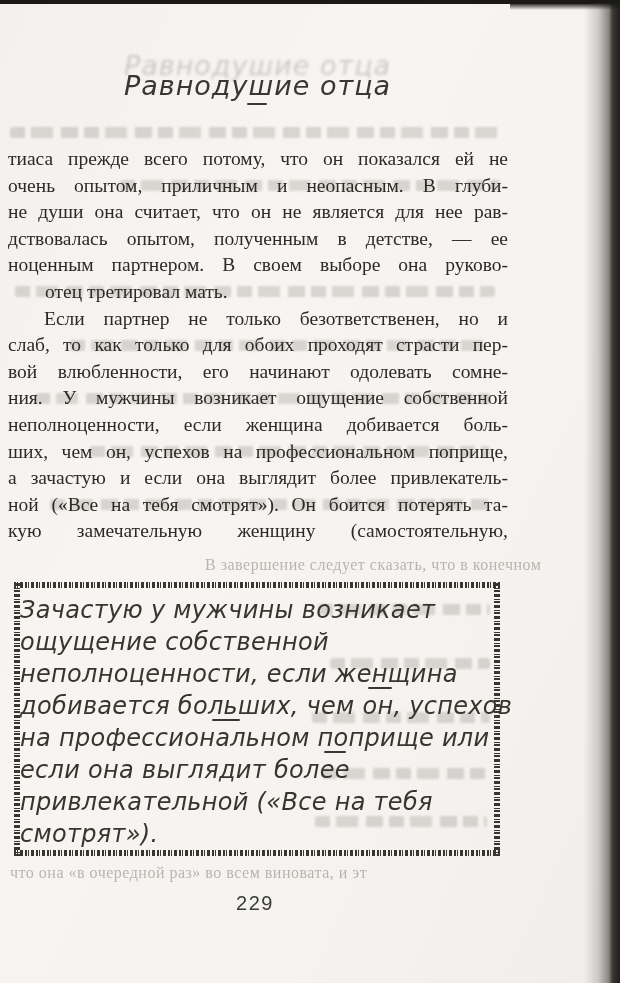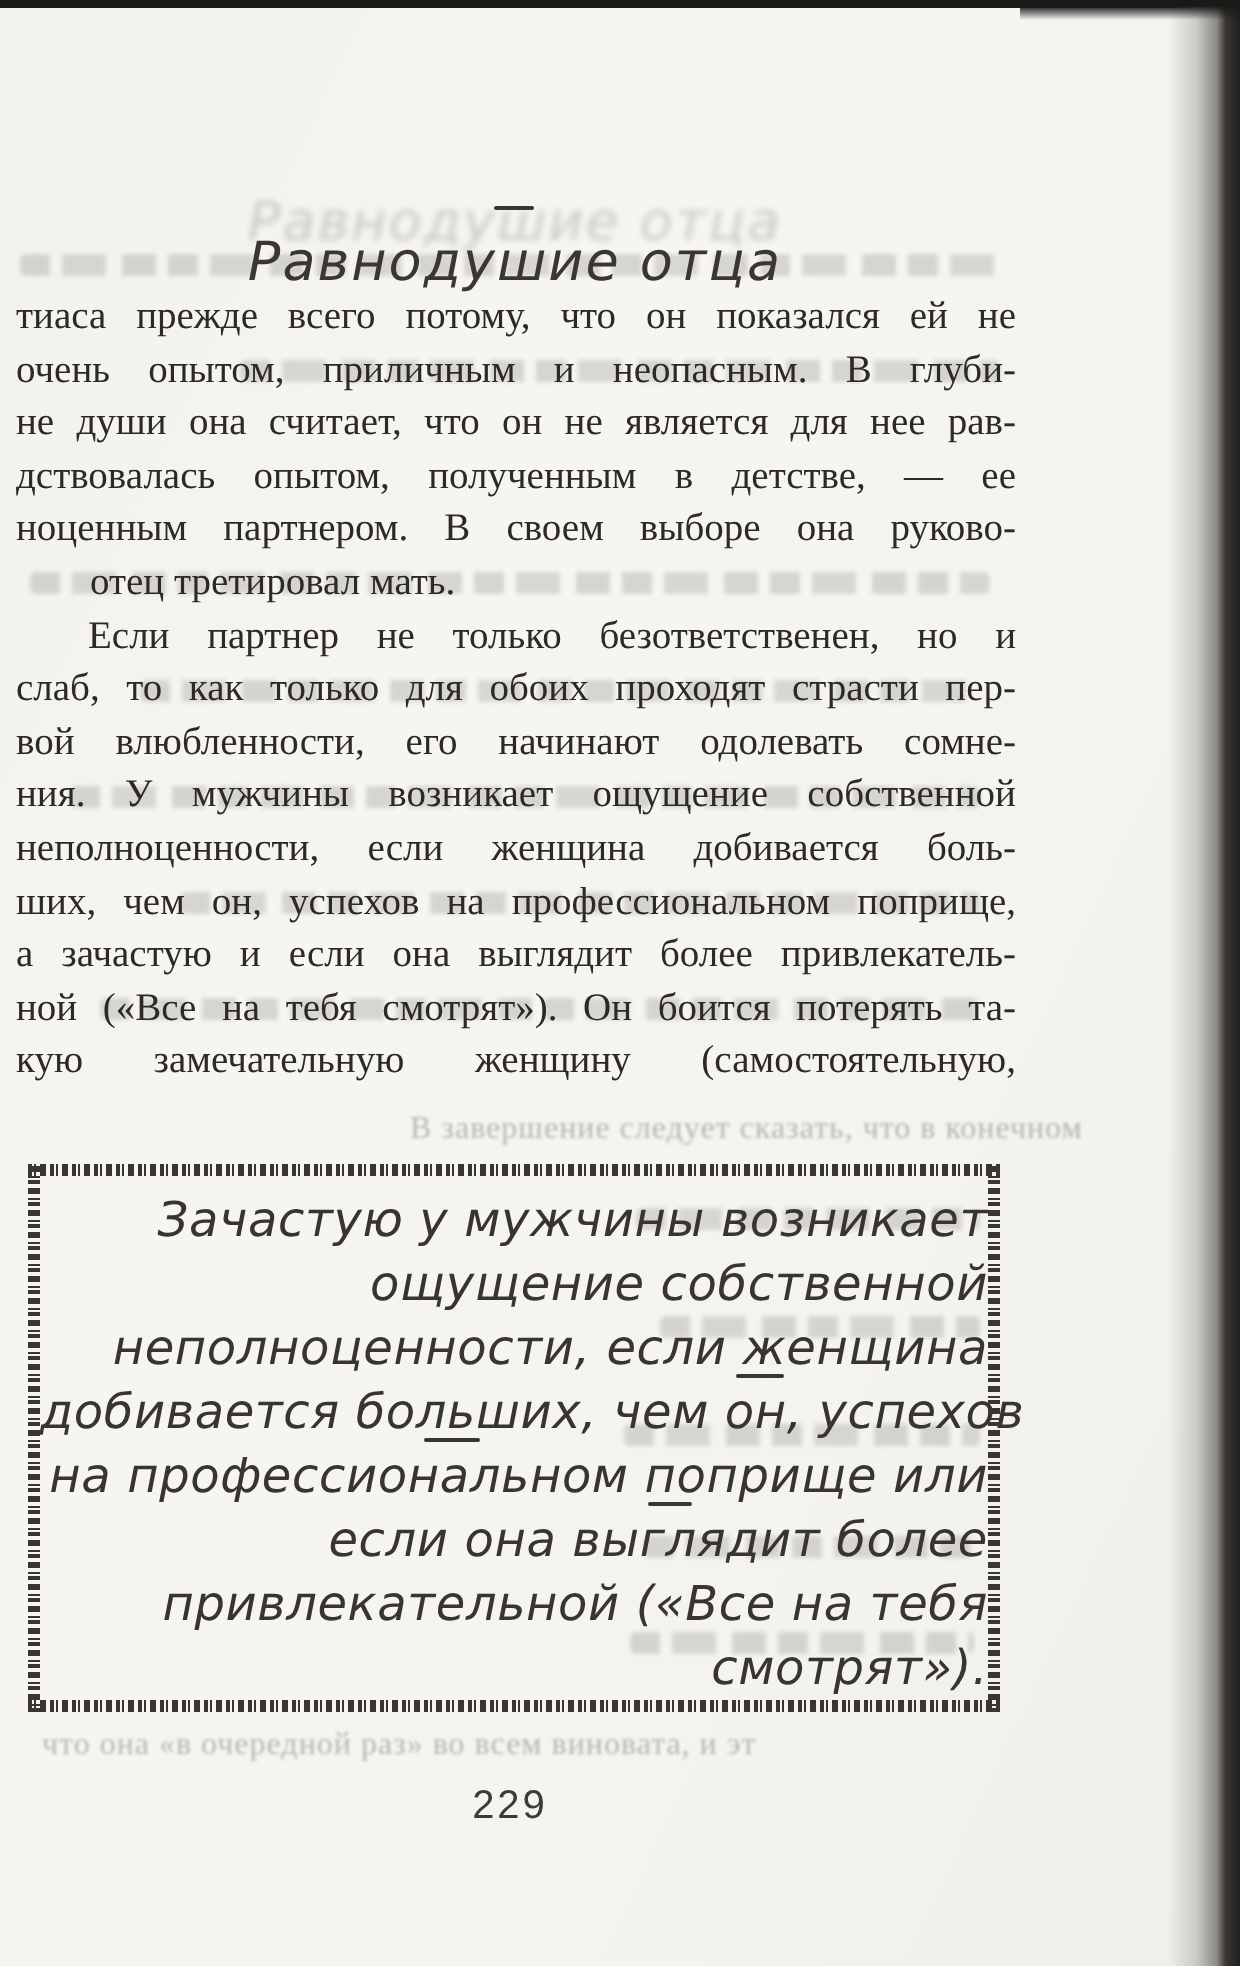--- a/index.html
+++ b/index.html
@@ -9,39 +9,39 @@
     background:linear-gradient(115deg,#f2f1ed 0%,#f6f5f2 35%,#f4f3ef 70%,#efeeea 100%);
     font-family:"Liberation Serif",serif;
   }
   
   .edge-top{position:absolute;top:0;left:0;width:620px;height:4px;background:#1a1918;}
   .edge-right{position:absolute;top:0;right:0;width:36px;height:983px;
     background:linear-gradient(to right,rgba(0,0,0,0) 0%,#cbc9c5 40%,#8a8884 68%,#39372f 80%,#201e1c 100%);}
   .edge-right-top{position:absolute;top:0;right:0;width:110px;height:10px;
     background:linear-gradient(to bottom,#1a1918 30%,rgba(26,25,24,0) 100%);}
   
-  .title-wrap{position:absolute;left:0;top:0;width:515px;text-align:center;margin-top:46px;}
+  .title-wrap{position:absolute;left:0;top:0;width:515px;text-align:center;}
   .hand{font-family:"DejaVu Sans",sans-serif;font-style:italic;color:#3a3733;}
   .title-ghost{top:50px;opacity:.22;filter:blur(1.5px);}
   .title-main{top:70px;}
   .title-wrap .t{font-size:27px;letter-spacing:1px;}
   
   .textcol{position:absolute;left:8px;top:146px;width:500px;color:#2d2a26;
     font-size:19.5px;line-height:26.6px;}
   .tline{text-align:justify;text-align-last:justify;white-space:nowrap;}
   .tline.last{text-align-last:left;margin-left:37px;}
   .tline.indent{text-indent:36px;}
   
   .qbox{position:absolute;left:14px;top:582px;width:486px;height:274px;}
   .hatch-h{position:absolute;left:0;right:0;height:6px;
     background-image:repeating-linear-gradient(90deg,#39362f 0 2px,rgba(0,0,0,0) 2px 3px,#39362f 3px 4px,rgba(0,0,0,0) 4px 6px,#39362f 6px 9px,rgba(0,0,0,0) 9px 11px);}
   .hatch-v{position:absolute;top:0;bottom:0;width:6px;
     background-image:repeating-linear-gradient(0deg,#39362f 0 2px,rgba(0,0,0,0) 2px 3px,#39362f 3px 4px,rgba(0,0,0,0) 4px 6px,#39362f 6px 9px,rgba(0,0,0,0) 9px 11px);}
   .qb-top{top:0;} .qb-bottom{bottom:0;} .qb-left{left:0;} .qb-right{right:0;}
-  .qtext{position:absolute;left:6px;right:6px;top:12px;text-align:right;z-index:3;}
+  .qtext{position:absolute;left:6px;right:6px;top:12px;text-align:left;z-index:3;}
   .qline{font-family:"DejaVu Sans",sans-serif;font-style:italic;
     font-size:24px;line-height:32px;color:#38352f;letter-spacing:.3px;white-space:nowrap;}
   
   .umark{position:absolute;height:2px;background:#3a3733;border-radius:1px;z-index:4;}
   
   .bleed{position:absolute;height:11px;border-radius:3px;opacity:.30;filter:blur(1.1px);
     background-image:repeating-linear-gradient(90deg,#8f8c85 0 15px,rgba(0,0,0,0) 15px 21px,#969389 21px 43px,rgba(0,0,0,0) 43px 51px,#8f8c85 51px 68px,rgba(0,0,0,0) 68px 74px);}
   .bleed-text{position:absolute;color:#757168;opacity:.48;filter:blur(.7px);
     font-size:16px;white-space:nowrap;letter-spacing:.5px;}
   
@@ -64,21 +64,21 @@
   <div class="bleed" style="top:393px;left:35px;width:455px;"></div>
   <div class="bleed" style="top:446px;left:90px;width:400px;"></div>
   <div class="bleed" style="top:499px;left:50px;width:440px;"></div>
   <div class="bleed" style="top:604px;left:318px;width:172px;"></div>
   <div class="bleed" style="top:658px;left:330px;width:160px;"></div>
   <div class="bleed" style="top:712px;left:312px;width:178px;"></div>
   <div class="bleed" style="top:768px;left:322px;width:168px;"></div>
   <div class="bleed" style="top:816px;left:315px;width:172px;"></div>
 
   <div class="bleed-text" style="top:556px;left:205px;">В завершение следует сказать, что в конечном</div>
-  <div class="bleed-text" style="top:864px;left:10px;margin-left:11px;">что она «в очередной раз» во всем виновата, и эт</div>
+  <div class="bleed-text" style="top:864px;left:10px;">что она «в очередной раз» во всем виновата, и эт</div>
 
   <div class="title-wrap title-ghost hand" style="position:absolute;"><span class="t">Равнодушие отца</span></div>
   <div class="title-wrap title-main hand" style="position:absolute;"><span class="t">Равнодушие отца</span></div>
   <div class="umark" style="left:247px;top:103px;width:20px;"></div>
 
   <div class="textcol">
     <div>
       <div class="tline">тиаса прежде всего потому, что он показался ей не</div>
       <div class="tline">очень опытом, приличным и неопасным. В глуби-</div>
       <div class="tline">не души она считает, что он не является для нее рав-</div>

